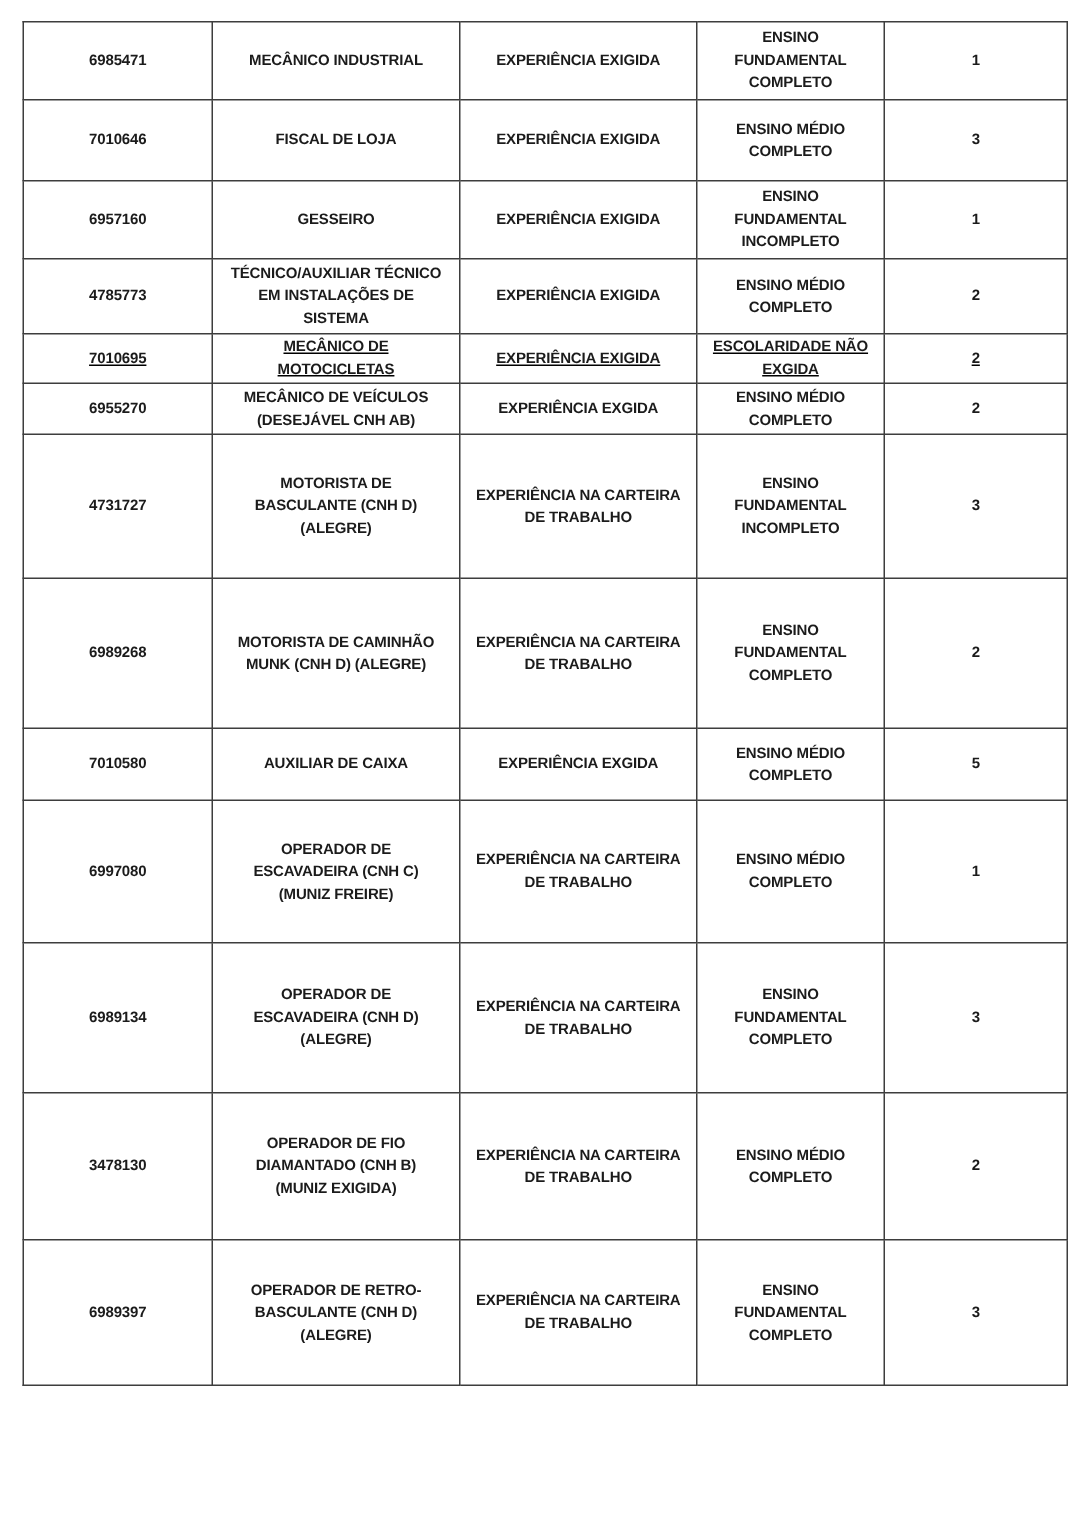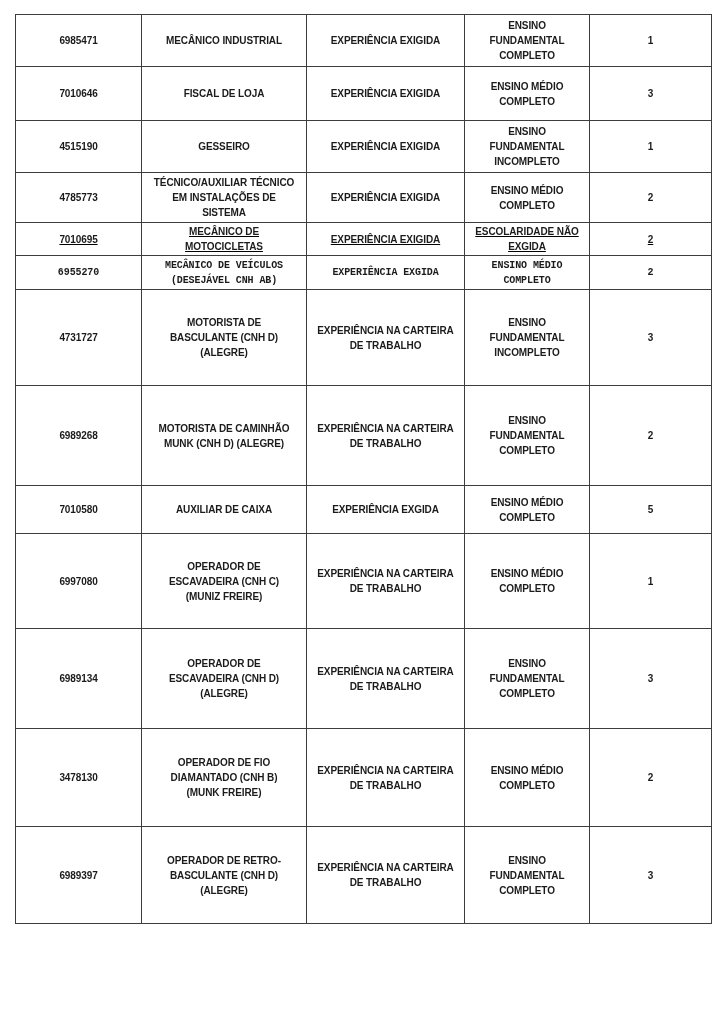--- a/index.html
+++ b/index.html
@@ -38,21 +38,21 @@
     padding:1px 4px;
     white-space:pre-line;
     overflow:hidden;
   }
   
   .vacancy-table tr:nth-child(1){height:52px;}
   .vacancy-table tr:nth-child(2){height:54px;}
   .vacancy-table tr:nth-child(3){height:52px;}
   .vacancy-table tr:nth-child(4){height:50px;}
   .vacancy-table tr:nth-child(5){height:32px;text-decoration:underline;}
-  .vacancy-table tr:nth-child(6){height:34px;font-family:Liberation Mono, monospace;}
+  .vacancy-table tr:nth-child(6){height:34px;}
   .vacancy-table tr:nth-child(7){height:96px;}
   .vacancy-table tr:nth-child(8){height:100px;}
   .vacancy-table tr:nth-child(9){height:48px;}
   .vacancy-table tr:nth-child(10){height:95px;}
   .vacancy-table tr:nth-child(11){height:100px;}
   .vacancy-table tr:nth-child(12){height:98px;}
   .vacancy-table tr:nth-child(13){height:97px;}
 </style>
 </head>
 <body>
@@ -78,21 +78,21 @@
   </tr>
         <tr>
     <td>7010646</td>
     <td>FISCAL DE LOJA</td>
     <td>EXPERIÊNCIA EXIGIDA</td>
     <td>ENSINO MÉDIO
 COMPLETO</td>
     <td>3</td>
   </tr>
         <tr>
-    <td>4515190</td>
+    <td>6957160</td>
     <td>GESSEIRO</td>
     <td>EXPERIÊNCIA EXIGIDA</td>
     <td>ENSINO
 FUNDAMENTAL
 INCOMPLETO</td>
     <td>1</td>
   </tr>
         <tr>
     <td>4785773</td>
     <td>TÉCNICO/AUXILIAR TÉCNICO
@@ -172,21 +172,21 @@
 DE TRABALHO</td>
     <td>ENSINO
 FUNDAMENTAL
 COMPLETO</td>
     <td>3</td>
   </tr>
         <tr>
     <td>3478130</td>
     <td>OPERADOR DE FIO
 DIAMANTADO (CNH B)
-(MUNK FREIRE)</td>
+(MUNIZ EXIGIDA)</td>
     <td>EXPERIÊNCIA NA CARTEIRA
 DE TRABALHO</td>
     <td>ENSINO MÉDIO
 COMPLETO</td>
     <td>2</td>
   </tr>
         <tr>
     <td>6989397</td>
     <td>OPERADOR DE RETRO-
 BASCULANTE (CNH D)

